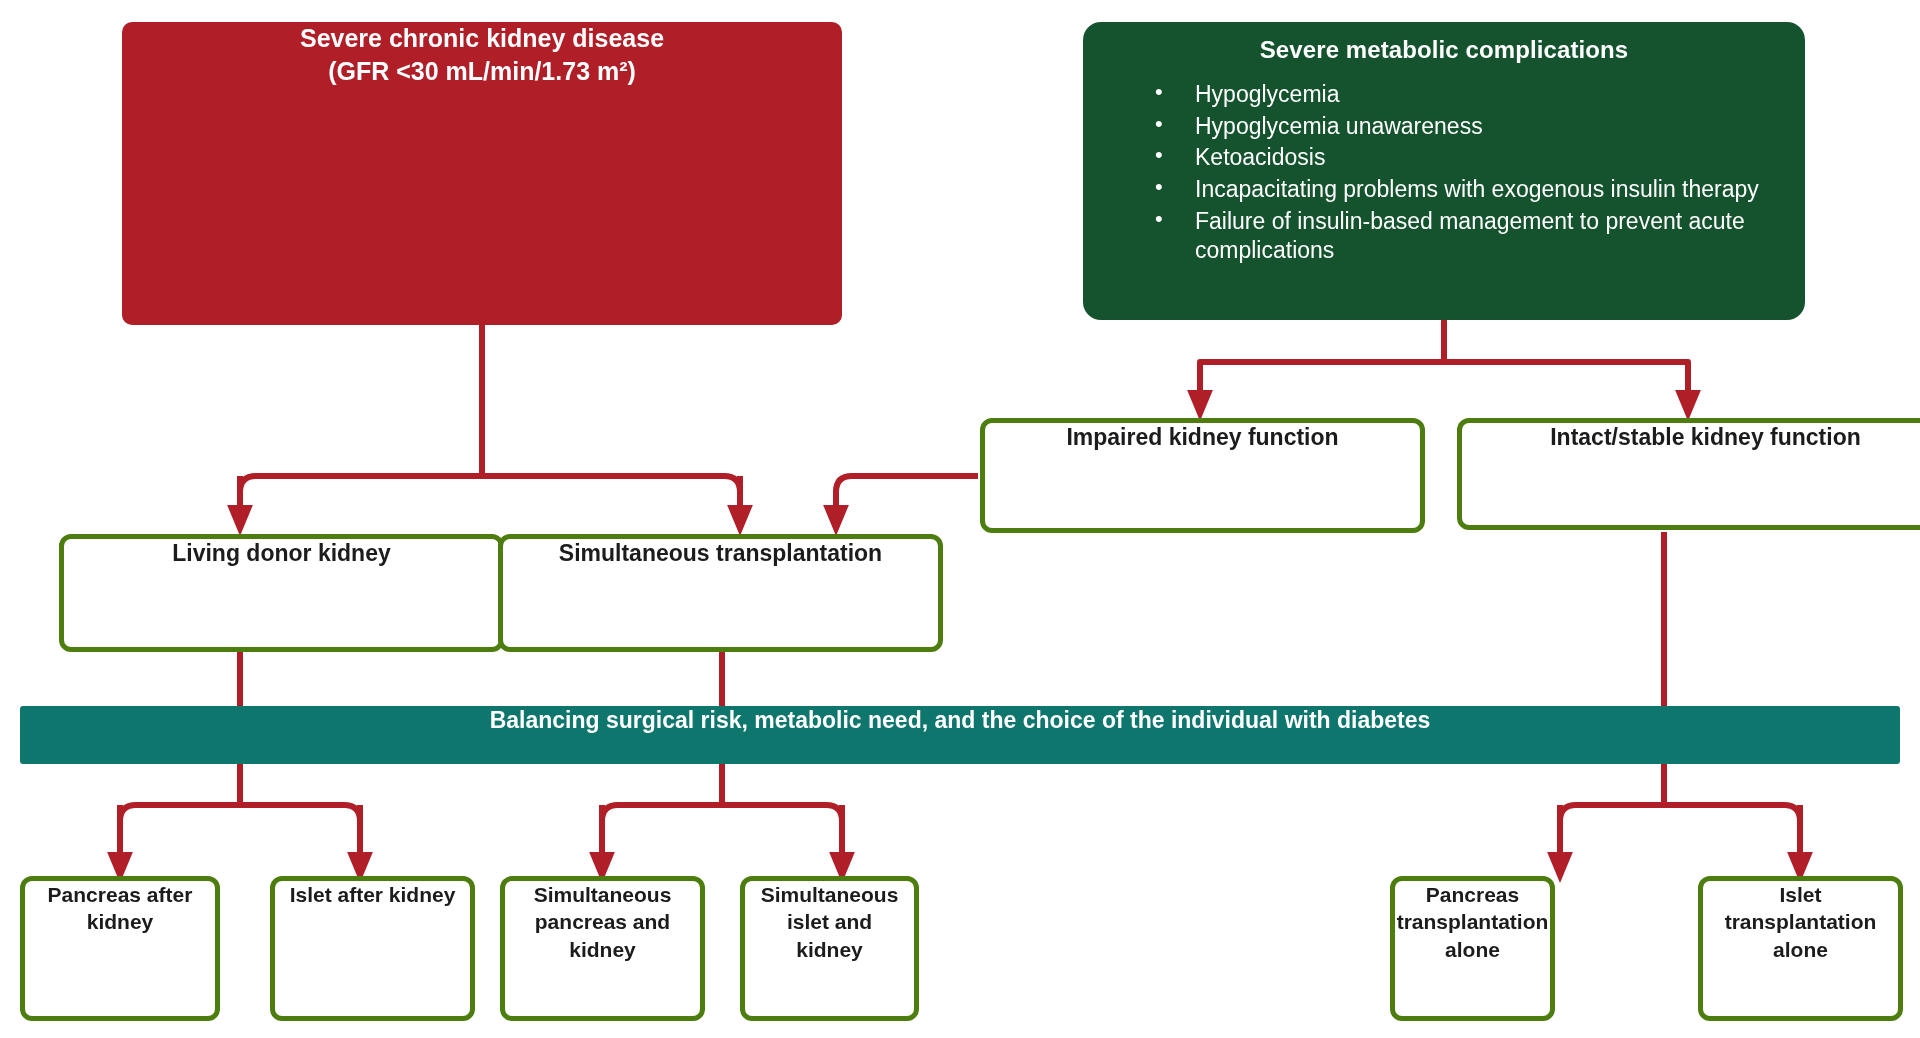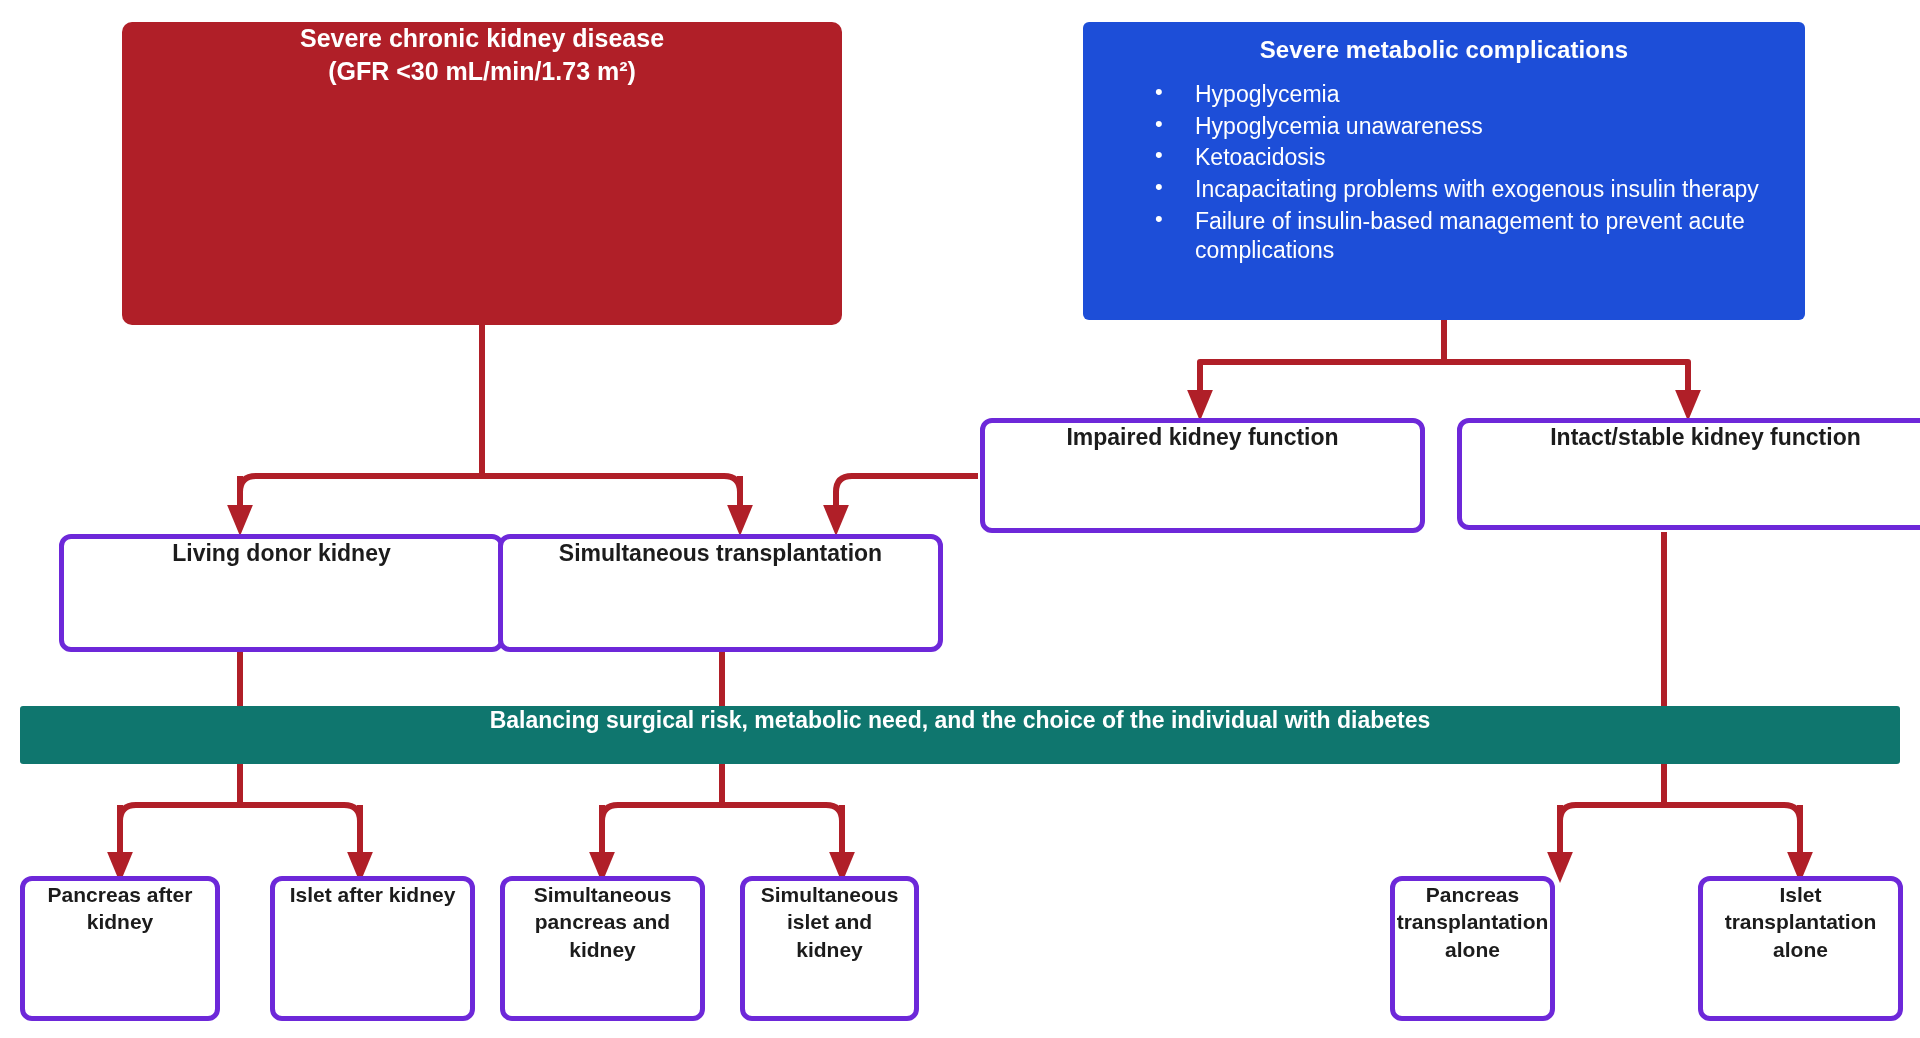--- a/index.html
+++ b/index.html
@@ -34,27 +34,27 @@
     text-align: center;
     z-index: 2;
   }
   .node-fill-red {
     background: #b01f28;
     color: #ffffff;
     border-radius: 10px;
     font-weight: bold;
   }
   .node-fill-blue {
-    background: #1d4ed8;
+    background: #14532d;
     color: #ffffff;
-    border-radius: 6px;
+    border-radius: 18px;
   }
   .node-outline {
     background: #ffffff;
-    border: 5px solid #6d28d9;
+    border: 5px solid #4d7c0f;
     border-radius: 12px;
     color: #1c1c1c;
     font-weight: bold;
   }
   .banner {
     background: #0f766e;
     color: #ffffff;
     font-weight: bold;
     border-radius: 3px;
   }

